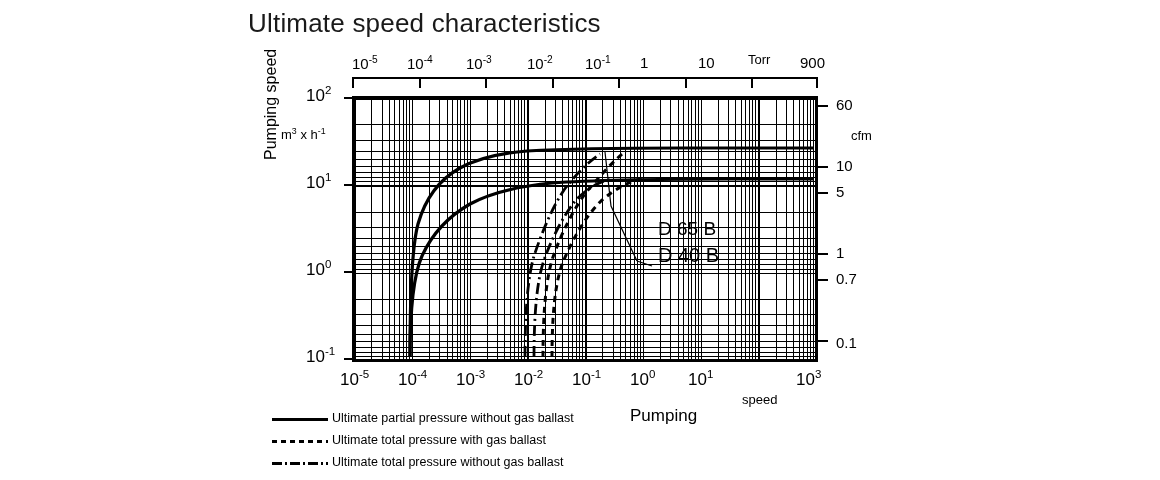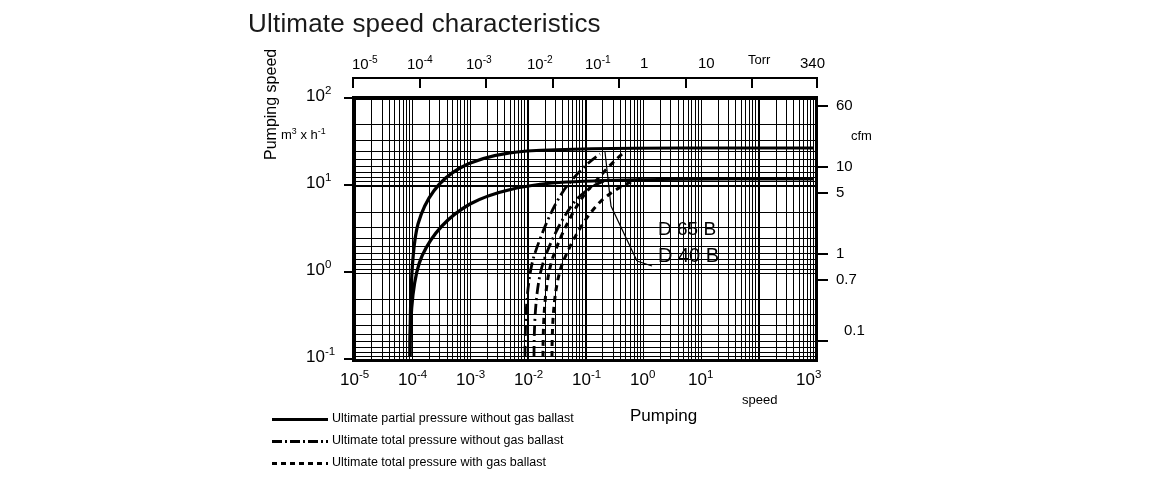--- a/index.html
+++ b/index.html
@@ -81,21 +81,21 @@
 </div>
 
 <div class="tl" style="left:352px;top:54px;">10<sup>-5</sup></div>
 <div class="tl" style="left:407px;top:54px;">10<sup>-4</sup></div>
 <div class="tl" style="left:466px;top:54px;">10<sup>-3</sup></div>
 <div class="tl" style="left:527px;top:54px;">10<sup>-2</sup></div>
 <div class="tl" style="left:585px;top:54px;">10<sup>-1</sup></div>
 <div class="tl" style="left:640px;top:54px;">1</div>
 <div class="tl" style="left:698px;top:54px;">10</div>
 <div class="tl sm" style="left:748px;top:52px;">Torr</div>
-<div class="tl" style="left:800px;top:54px;">340</div>
+<div class="tl" style="left:800px;top:54px;">900</div>
 
 <div id="plot">
 
   <div class="vline major" style="left:0px;"></div>
   <div class="vline major" style="left:57.75px;"></div>
   <div class="vline major" style="left:115.5px;"></div>
   <div class="vline major" style="left:173.25px;"></div>
   <div class="vline major" style="left:231px;"></div>
   <div class="vline major" style="left:288.75px;"></div>
   <div class="vline major" style="left:346.5px;"></div>
@@ -237,39 +237,39 @@
 <div class="rtick" style="left:818px;top:253px;"></div>
 <div class="rtick" style="left:818px;top:279px;"></div>
 <div class="rtick" style="left:818px;top:340px;"></div>
 
 <div class="tl" style="left:836px;top:96px;">60</div>
 <div class="tl sm" style="left:851px;top:128px;">cfm</div>
 <div class="tl" style="left:836px;top:157px;">10</div>
 <div class="tl" style="left:836px;top:183px;">5</div>
 <div class="tl" style="left:836px;top:244px;">1</div>
 <div class="tl" style="left:836px;top:270px;">0.7</div>
-<div class="tl" style="left:836px;top:321px;margin-left:8px;">0.1</div>
+<div class="tl" style="left:836px;top:334px;">0.1</div>
 
 <div class="tl" style="left:340px;top:368px;font-size:17px;">10<sup>-5</sup></div>
 <div class="tl" style="left:398px;top:368px;font-size:17px;">10<sup>-4</sup></div>
 <div class="tl" style="left:456px;top:368px;font-size:17px;">10<sup>-3</sup></div>
 <div class="tl" style="left:514px;top:368px;font-size:17px;">10<sup>-2</sup></div>
 <div class="tl" style="left:572px;top:368px;font-size:17px;">10<sup>-1</sup></div>
 <div class="tl" style="left:630px;top:368px;font-size:17px;">10<sup>0</sup></div>
 <div class="tl" style="left:688px;top:368px;font-size:17px;">10<sup>1</sup></div>
 <div class="tl" style="left:796px;top:368px;font-size:17px;">10<sup>3</sup></div>
 <div class="tl sm" style="left:742px;top:392px;">speed</div>
 <div class="tl" style="left:630px;top:406px;font-size:17px;">Pumping</div>
 
 <div id="leg">
   <div class="legrow">
     <div class="legline l-solid"></div>
     <div class="legtext">Ultimate partial pressure without gas ballast</div>
   </div>
   <div class="legrow">
+    <div class="legline l-dash"></div>
+    <div class="legtext">Ultimate total pressure with gas ballast</div>
+  </div>
+  <div class="legrow">
     <div class="legline l-dashdot"></div>
     <div class="legtext">Ultimate total pressure without gas ballast</div>
   </div>
-  <div class="legrow">
-    <div class="legline l-dash"></div>
-    <div class="legtext">Ultimate total pressure with gas ballast</div>
-  </div>
 </div>
 
 </body></html>

